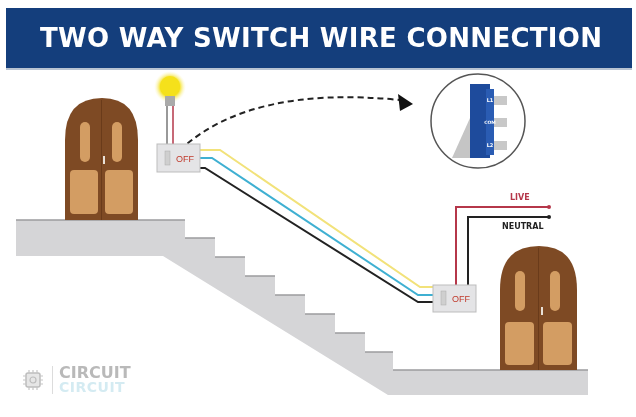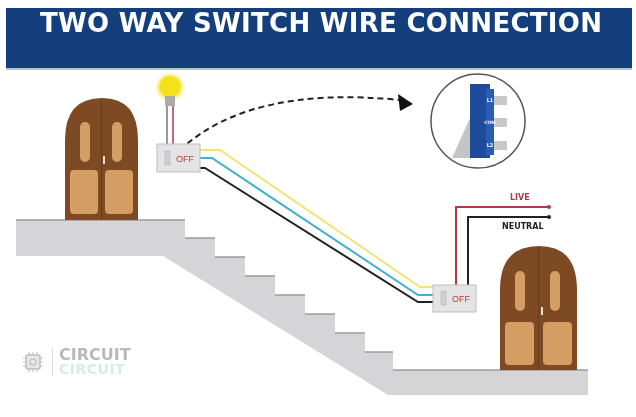--- a/index.html
+++ b/index.html
@@ -1,22 +1,22 @@
 <!DOCTYPE html>
 <html><head>
 <meta charset="utf-8">
 <style>
   html,body{margin:0;padding:0;background:#fff;}
   body{width:636px;height:417px;position:relative;overflow:hidden;font-family:"Liberation Sans",sans-serif;}
-  .header{position:absolute;left:6px;top:8px;width:626px;height:60px;background:#143e7c;display:flex;}
+  .header{position:absolute;left:6px;top:8px;width:626px;height:60px;background:#143e7c;display:flex;align-items:center;}
   .header h1{margin:0 0 0 34px;color:#fff;font-family:"DejaVu Sans",sans-serif;font-weight:bold;font-size:26px;letter-spacing:0.3px;}
   .header-rule{position:absolute;left:6px;top:68px;width:626px;height:2px;background:#b8c3d2;}
   svg.scene{position:absolute;left:0;top:0;}
   .lbl{font-family:"DejaVu Sans",sans-serif;font-weight:bold;}
-  .logo{position:absolute;left:22px;top:348px;display:flex;align-items:center;}
+  .logo{position:absolute;left:22px;top:366px;display:flex;align-items:center;}
   .logo-text{margin-left:8px;border-left:1px solid #dcdcdc;padding-left:6px;line-height:14px;}
   .logo-c{font-family:"DejaVu Sans",sans-serif;font-weight:bold;font-size:16px;color:#b9b9b9;display:block;}
   .logo-d{font-family:"DejaVu Sans",sans-serif;font-weight:bold;font-size:14px;color:#d4ebf2;display:block;letter-spacing:0.5px;}
 </style>
 </head>
 <body>
 
 <div class="header">
   <h1>TWO WAY SWITCH WIRE CONNECTION</h1>
 </div>

